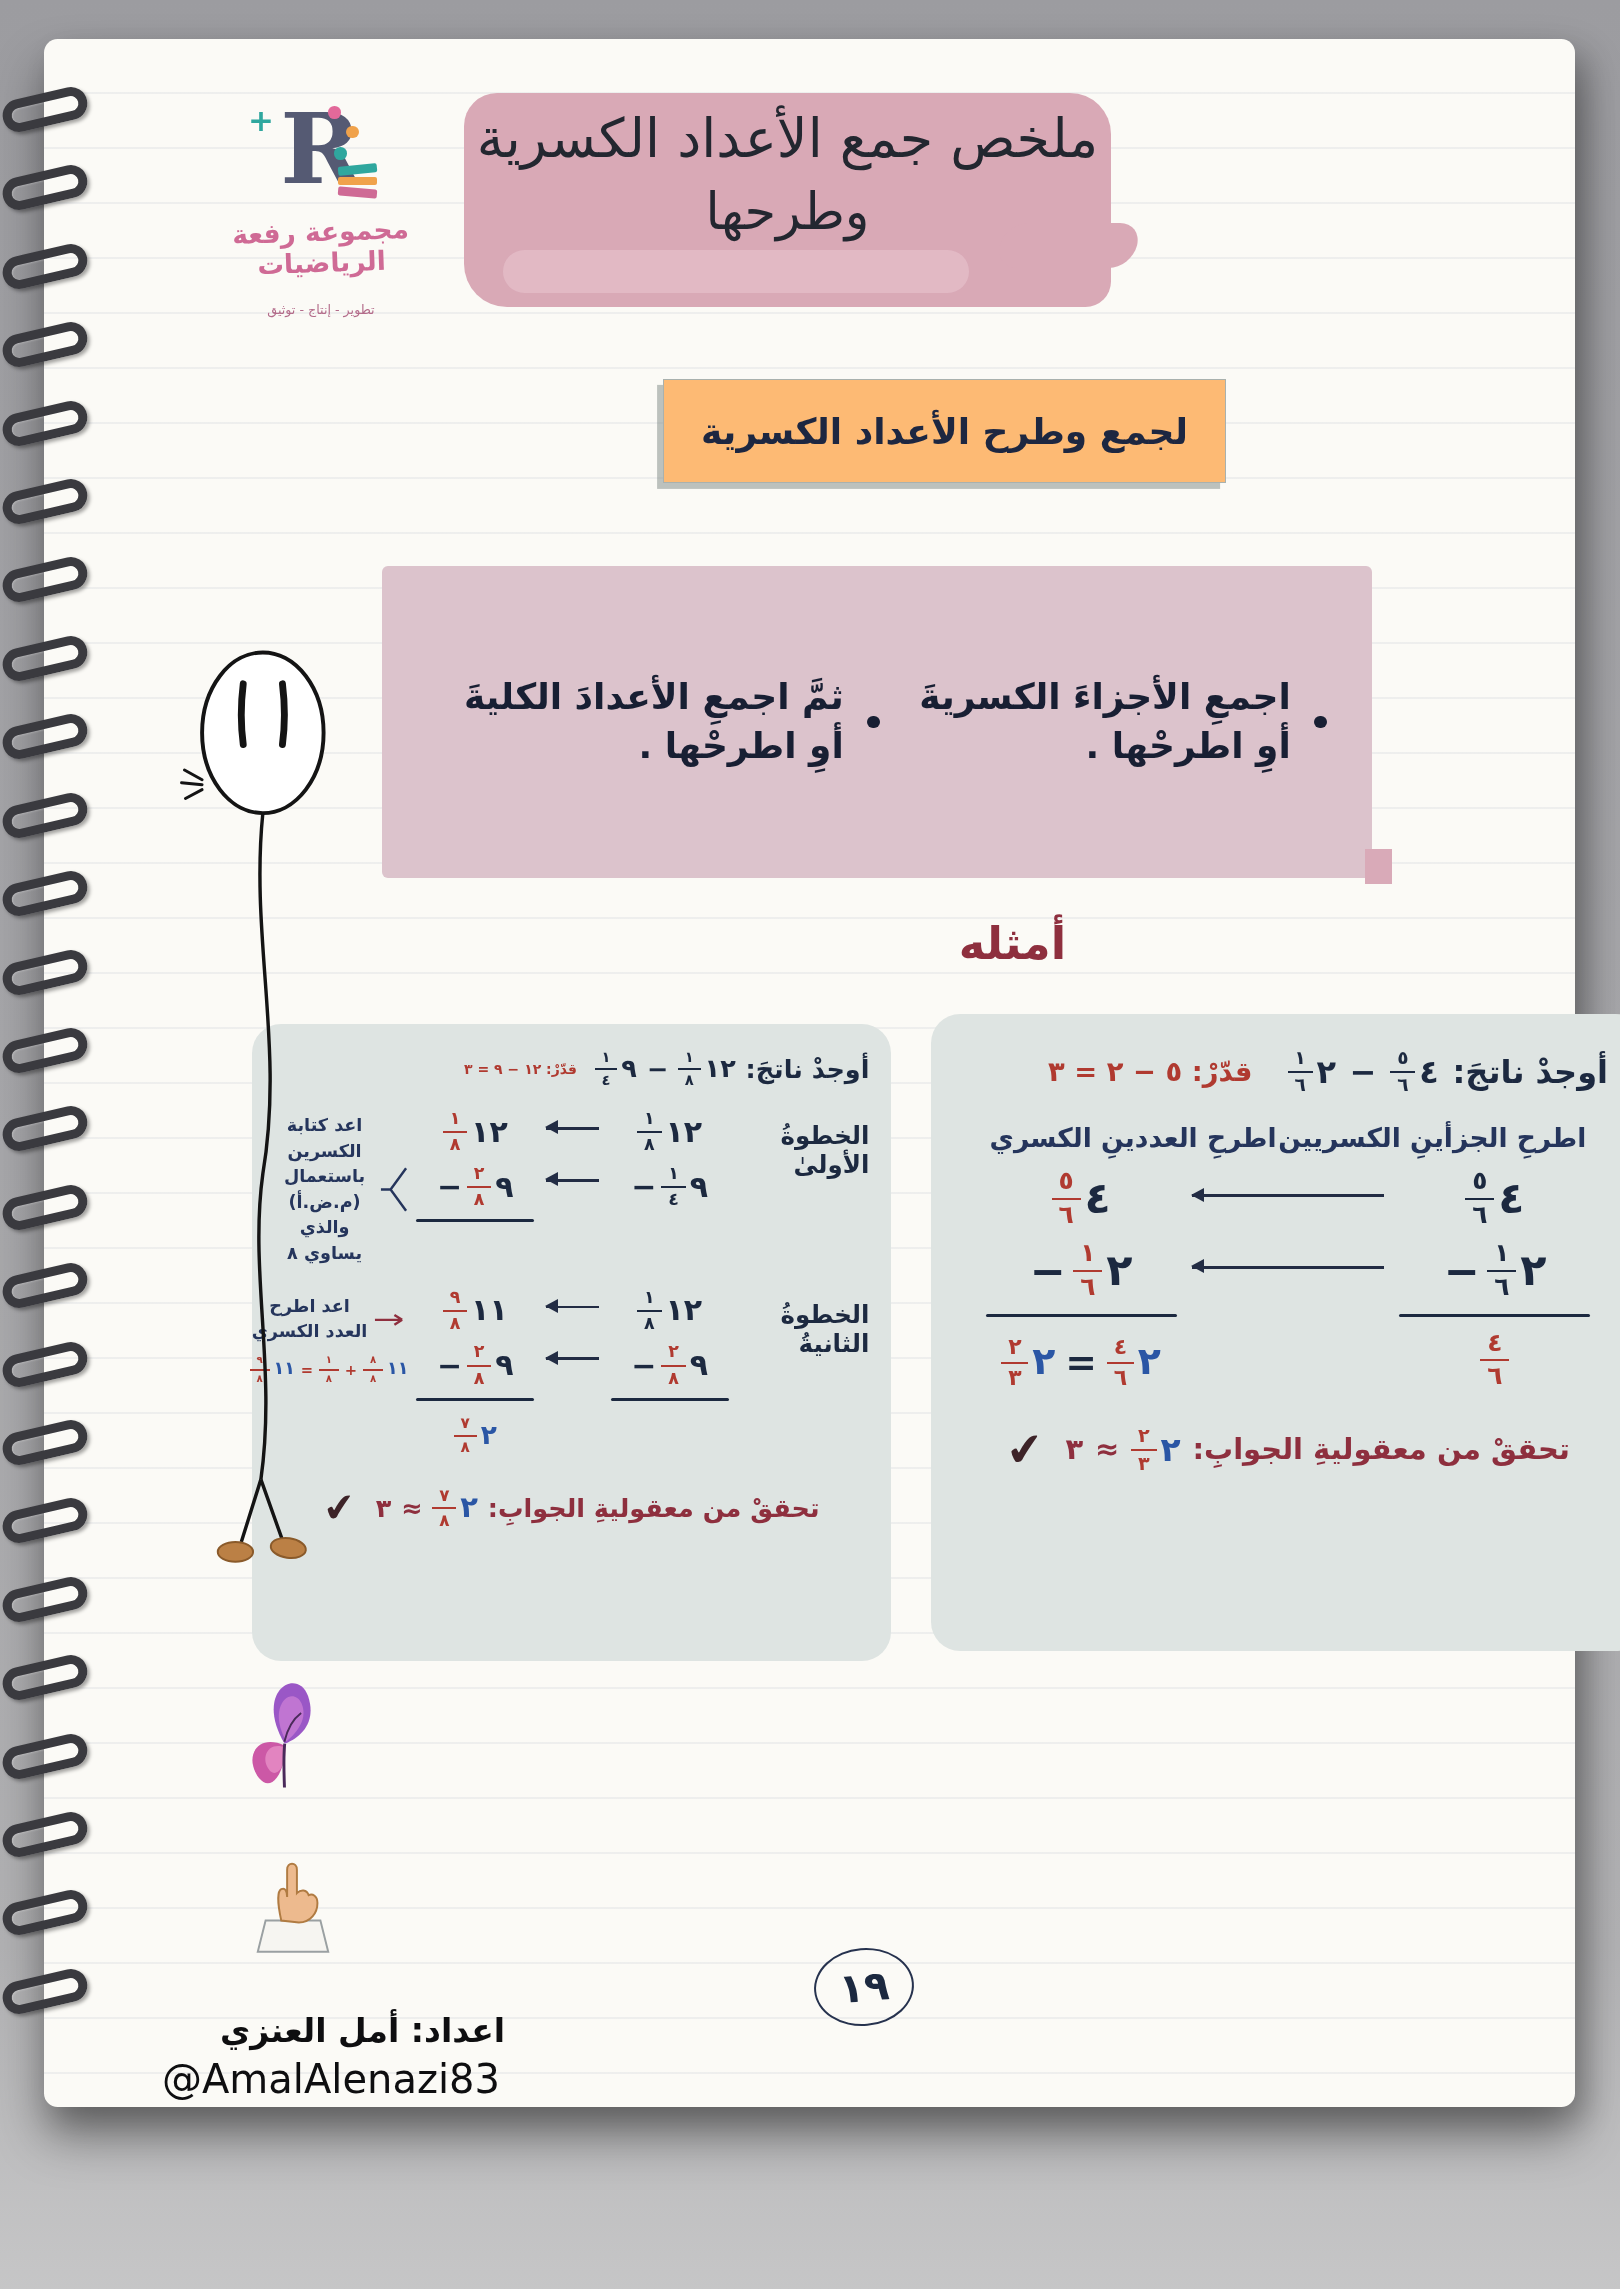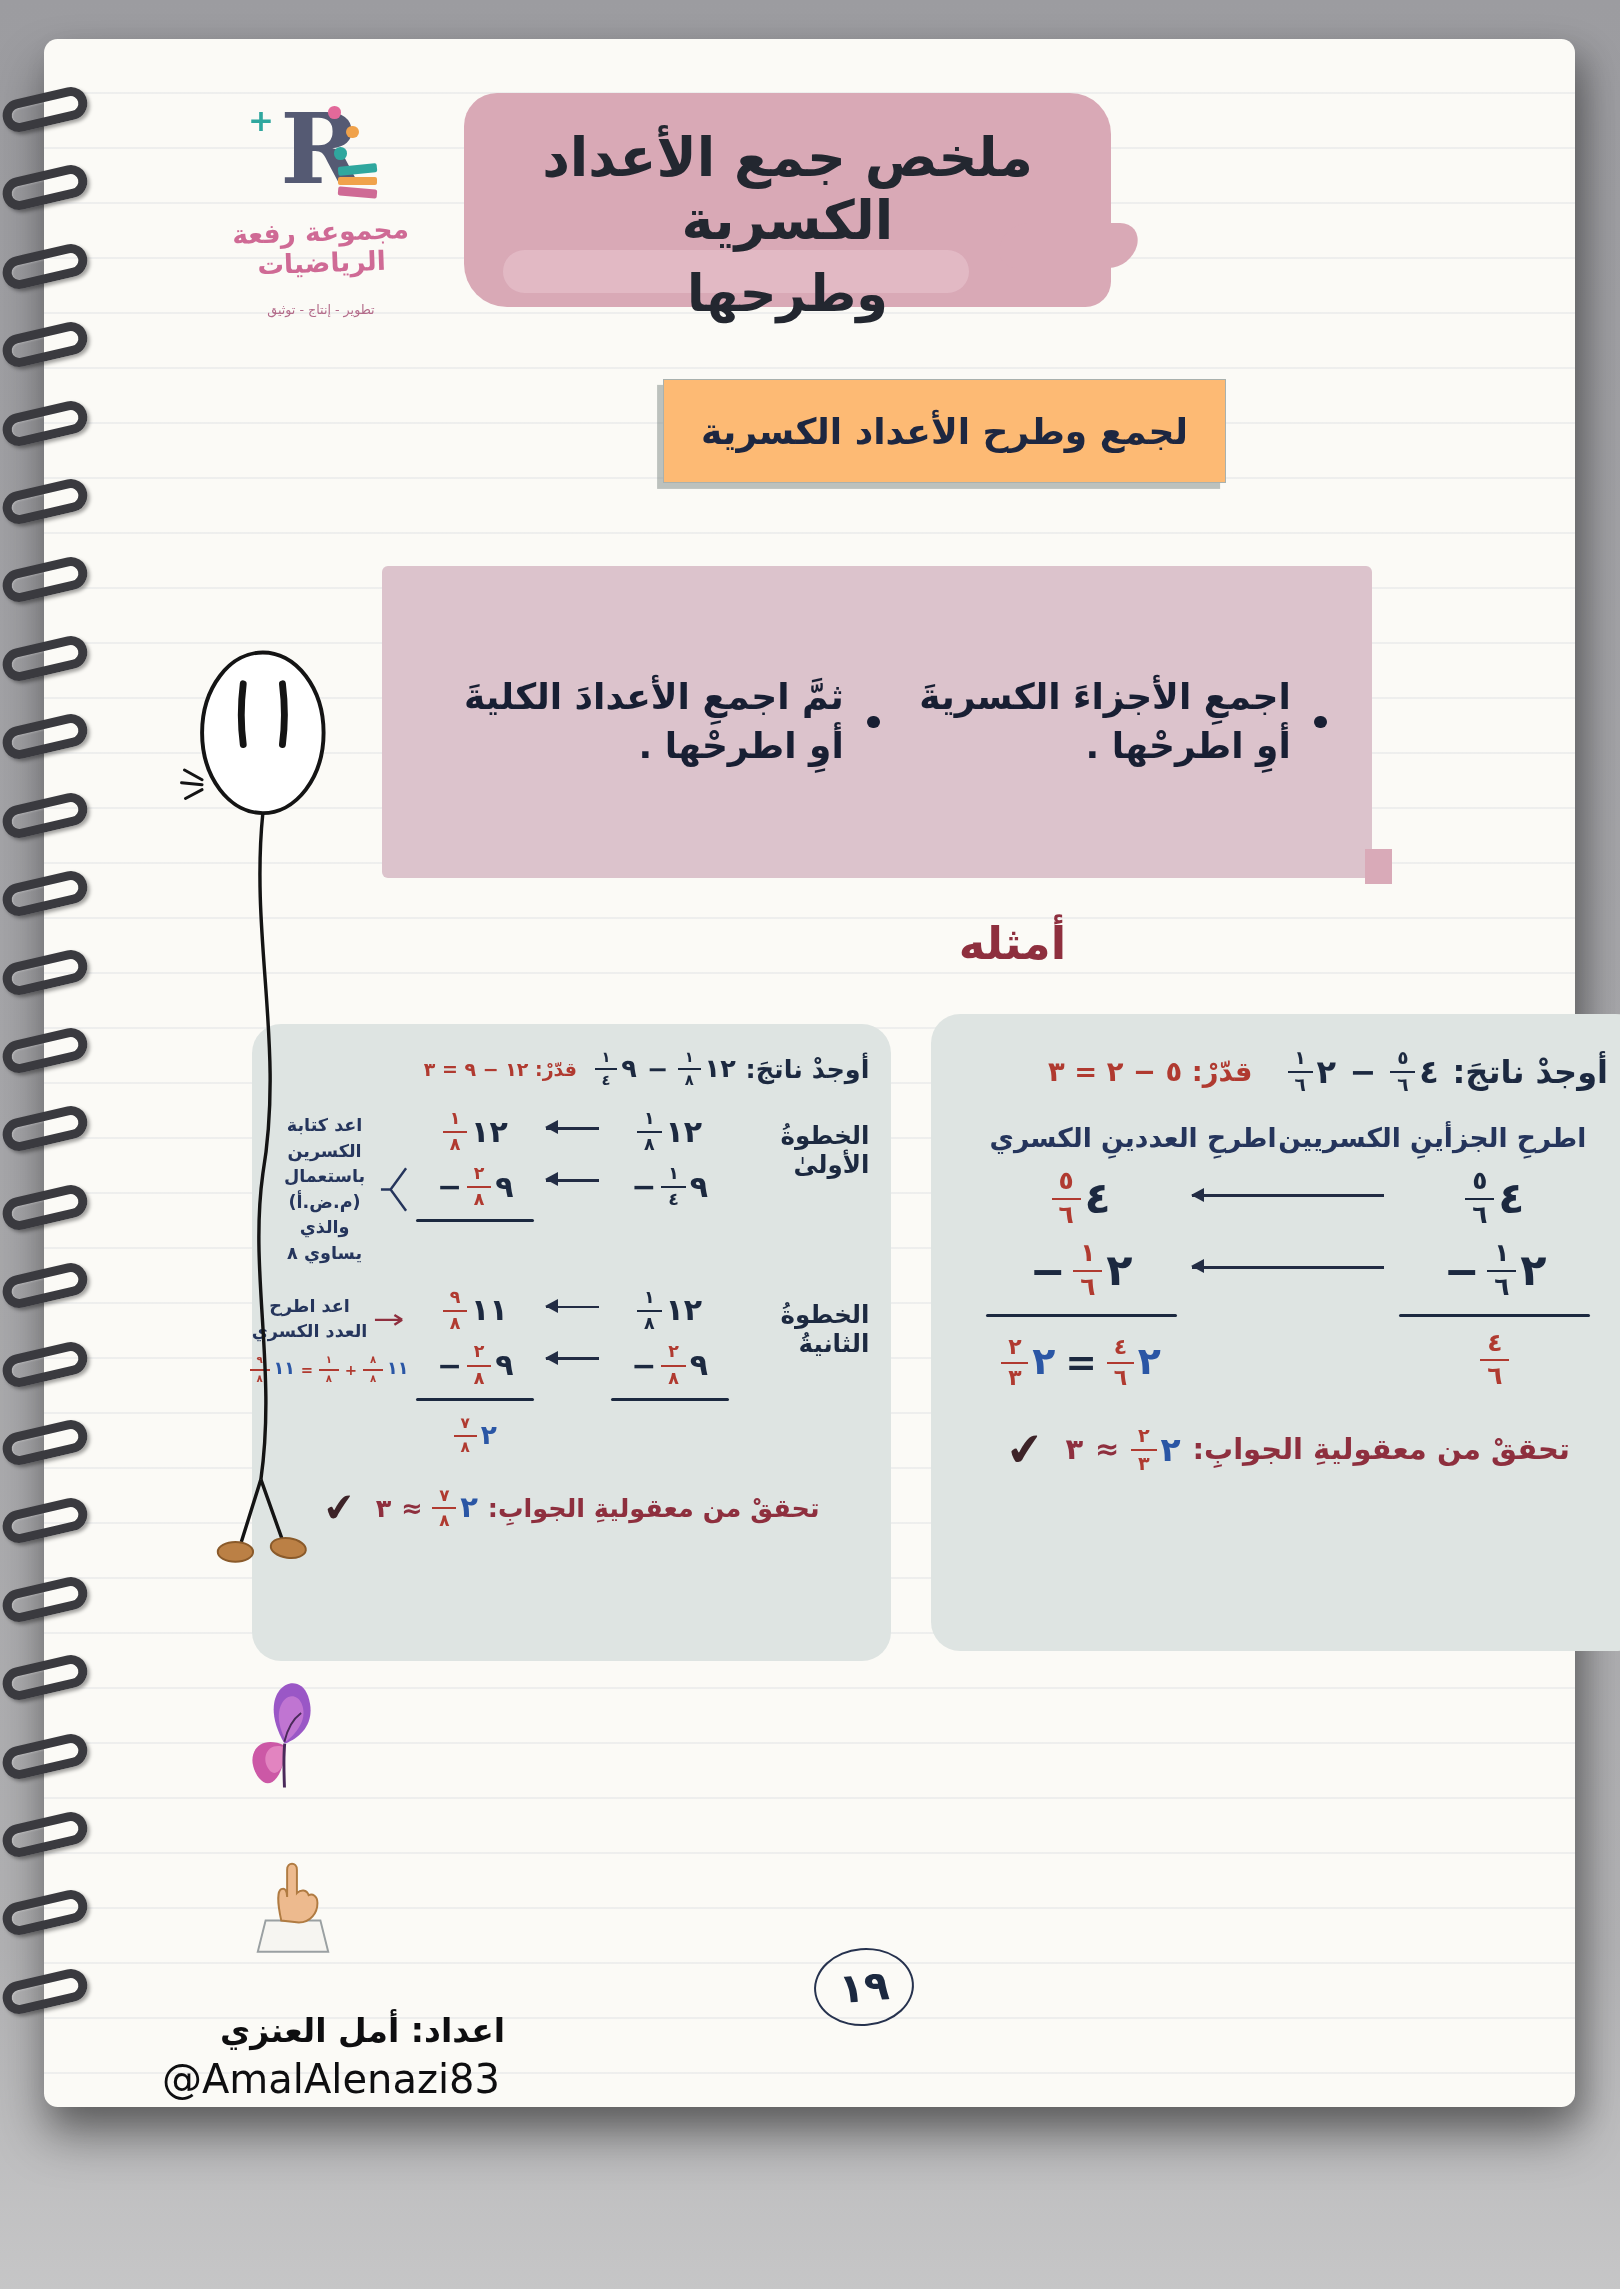--- a/index.html
+++ b/index.html
@@ -28,21 +28,21 @@
 .logo-books .b1{background:#2fa79e;transform:rotate(-6deg)}
 .logo-books .b2{background:#f0a24b}
 .logo-books .b3{background:#cf6a95;transform:rotate(5deg)}
 .logo-name{font-size:26.5px;color:#cf6a95;font-weight:bold;margin-top:0;transform:rotate(-2deg);direction:rtl}
 .logo-tagline{font-size:12.7px;color:#b36b8a;margin-top:24px;letter-spacing:1px;direction:rtl}
 
 .title-wrap{position:absolute;left:420px;top:54px;width:647px;height:214px}
 .title-blob{position:absolute;inset:0;background:#d9a9b6;border-radius:33px 41px 25.5px 43px}
 .title-blob::before{content:"";position:absolute;left:39px;bottom:13.7px;width:72%;height:43px;background:#e6c2cc;border-radius:21.6px;opacity:.65}
 .title-blob::after{content:"";position:absolute;right:-25.5px;bottom:39px;width:137px;height:45px;background:#d9a9b6;border-radius:23.5px;transform:skewX(-14deg)}
-.title-text{position:relative;z-index:2;text-align:center;padding-top:33px;font-weight:bold;color:#232730;direction:rtl}
+.title-text{position:relative;z-index:2;text-align:center;padding-top:14px;font-weight:normal;color:#232730;direction:rtl}
 .title-line1{font-size:54px}
 .title-line2{font-size:51px;margin-top:11.8px}
 
 .subtitle-box{position:absolute;left:619px;top:340px;width:563px;height:104px;background:#fdba74;
   border:1px solid #a9b1ae;box-shadow:-5.9px 5.9px 0 rgba(125,135,132,.5);
   display:flex;align-items:center;justify-content:center;font-size:36px;font-weight:bold;color:#1d2741;direction:rtl}
 
 .rules-box{position:absolute;left:338px;top:527px;width:990px;height:312px;background:#dcc3cc;border-radius:5.9px;
   padding:35px 45px;direction:rtl;display:flex;flex-direction:row;justify-content:space-between}
 .rule{display:flex;align-items:center;gap:23.5px;font-size:36px;font-weight:bold;color:#181f33;line-height:1.35}
@@ -52,21 +52,21 @@
 .examples-title{position:absolute;left:851px;top:878px;width:235px;text-align:center;font-size:45px;font-weight:bold;color:#8e2f3e}
 
 .ex{position:absolute;background:#dee4e2;border-radius:29px;direction:rtl;color:#1c2940}
 .ex1{left:887px;top:975px;width:714px;height:637px;padding:35px 37px 25.5px}
 .ex2{left:208px;top:985px;width:639px;height:637px;padding:25.5px 21.6px 19.6px}
 .ex-head{display:flex;align-items:center;gap:13.7px;font-weight:bold;direction:rtl}
 .ex1 .ex-head{font-size:32px}
 .ex2 .ex-head{font-size:25.5px;gap:9.8px}
 .estimate{color:#b03a30;font-weight:bold;margin-inline-start:21.6px;white-space:nowrap}
 .ex1 .estimate{font-size:27.4px}
-.ex2 .estimate{font-size:19px;margin-inline-start:7.8px}
+.ex2 .estimate{font-size:14px;margin-inline-start:7.8px}
 
 .mixed{display:inline-flex;align-items:center;direction:rtl;gap:3.9px;font-weight:bold;line-height:1}
 .frac{display:inline-flex;flex-direction:column;align-items:center;font-size:.58em;line-height:1}
 .frac .num{padding:0 6.9px 3.9px;border-bottom:2.9px solid currentColor}
 .frac .den{padding-top:2.9px}
 .t-navy{color:#1c2940}
 .t-red{color:#b03a30}
 .t-navyred{color:#1c2940}.t-navyred .frac{color:#b03a30}
 .t-bluered{color:#2a56a5}.t-bluered .frac{color:#b03a30}
 

